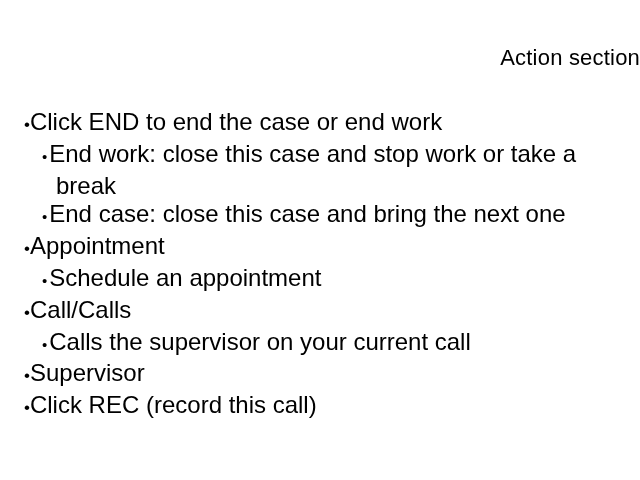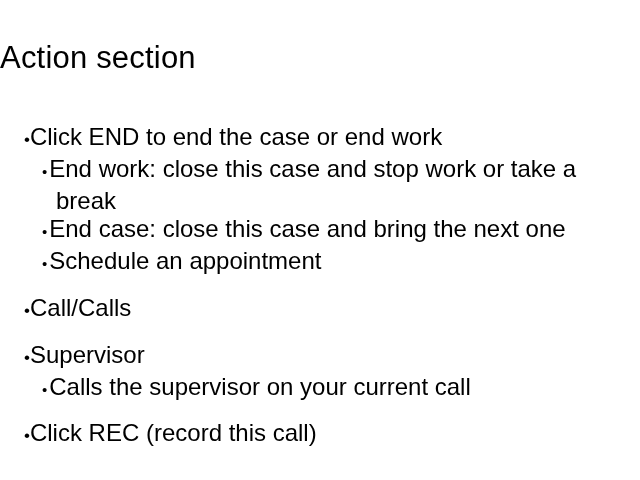--- a/index.html
+++ b/index.html
@@ -24,22 +24,22 @@
     background: #ffffff;
     box-sizing: border-box;
   }
 
   
   .slide-title {
     position: absolute;
     left: 0;
     top: 40px;
     width: 640px;
-    text-align: left;
-    font-size: 31px;
+    text-align: right;
+    font-size: 22px;
     line-height: 36px;
     font-weight: normal;
     color: #000000;
     letter-spacing: 0.2px;
     white-space: nowrap;
   }
 
   
   .body-area {
     position: absolute;
@@ -55,21 +55,20 @@
     color: #000000;
     text-indent: 0;
     white-space: normal;
   }
 
   
   .lvl1 {
     padding-left: 7px;
     text-indent: -7px;
     margin-left: 0;
-    margin-top: 15px;
   }
 
   
   .lvl2 {
     padding-left: 32px;
     text-indent: -14px;
     margin-left: 0;
   }
 
   .bullet-mark {
@@ -100,35 +99,38 @@
     </div>
 
     <div class="bullet-line lvl2">
       <span class="bullet-mark">•</span><span class="bullet-text">End work: close this case and stop work or take a break</span>
     </div>
 
     <div class="bullet-line lvl2">
       <span class="bullet-mark">•</span><span class="bullet-text">End case: close this case and bring the next one</span>
     </div>
 
+    <div class="bullet-line lvl1">
+      <span class="bullet-mark">•</span><span class="bullet-text">Appointment</span>
+    </div>
 
     <div class="bullet-line lvl2">
       <span class="bullet-mark">•</span><span class="bullet-text">Schedule an appointment</span>
     </div>
 
     <div class="bullet-line lvl1">
       <span class="bullet-mark">•</span><span class="bullet-text">Call/Calls</span>
     </div>
 
+    <div class="bullet-line lvl2">
+      <span class="bullet-mark">•</span><span class="bullet-text">Calls the supervisor on your current call</span>
+    </div>
+
     <div class="bullet-line lvl1">
       <span class="bullet-mark">•</span><span class="bullet-text">Supervisor</span>
-    </div>
-
-    <div class="bullet-line lvl2">
-      <span class="bullet-mark">•</span><span class="bullet-text">Calls the supervisor on your current call</span>
     </div>
 
     <div class="bullet-line lvl1">
       <span class="bullet-mark">•</span><span class="bullet-text">Click REC (record this call)</span>
     </div>
 
   </div>
 </div>
 
 </body></html>

